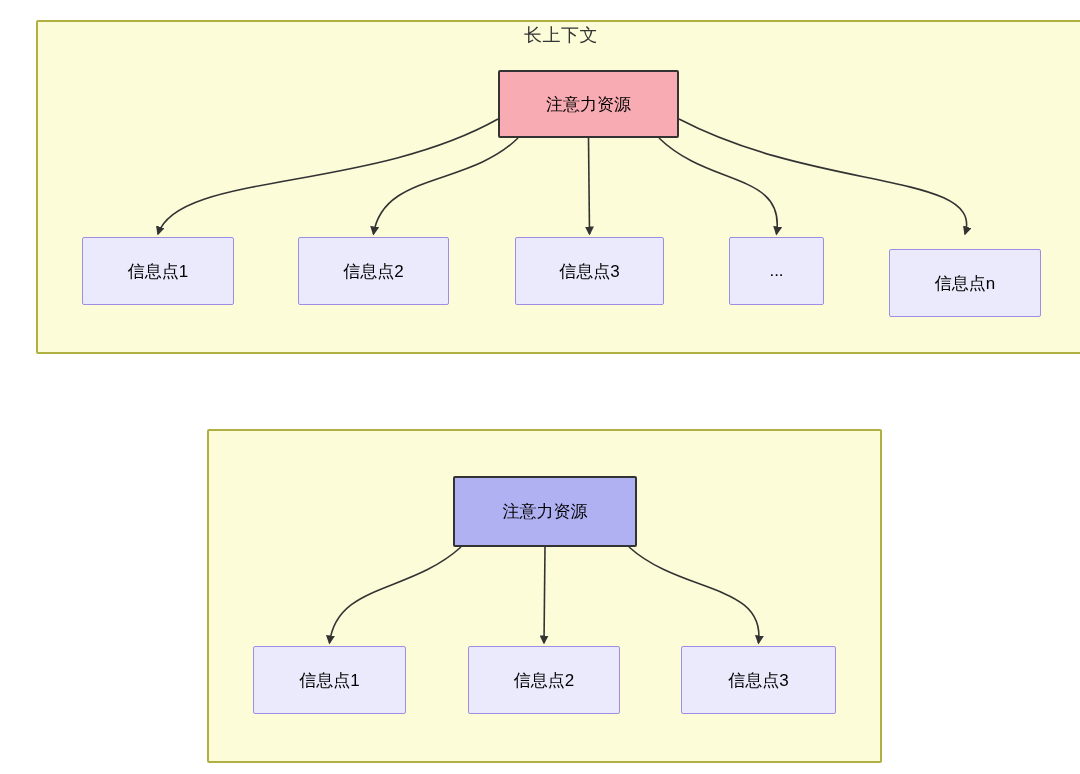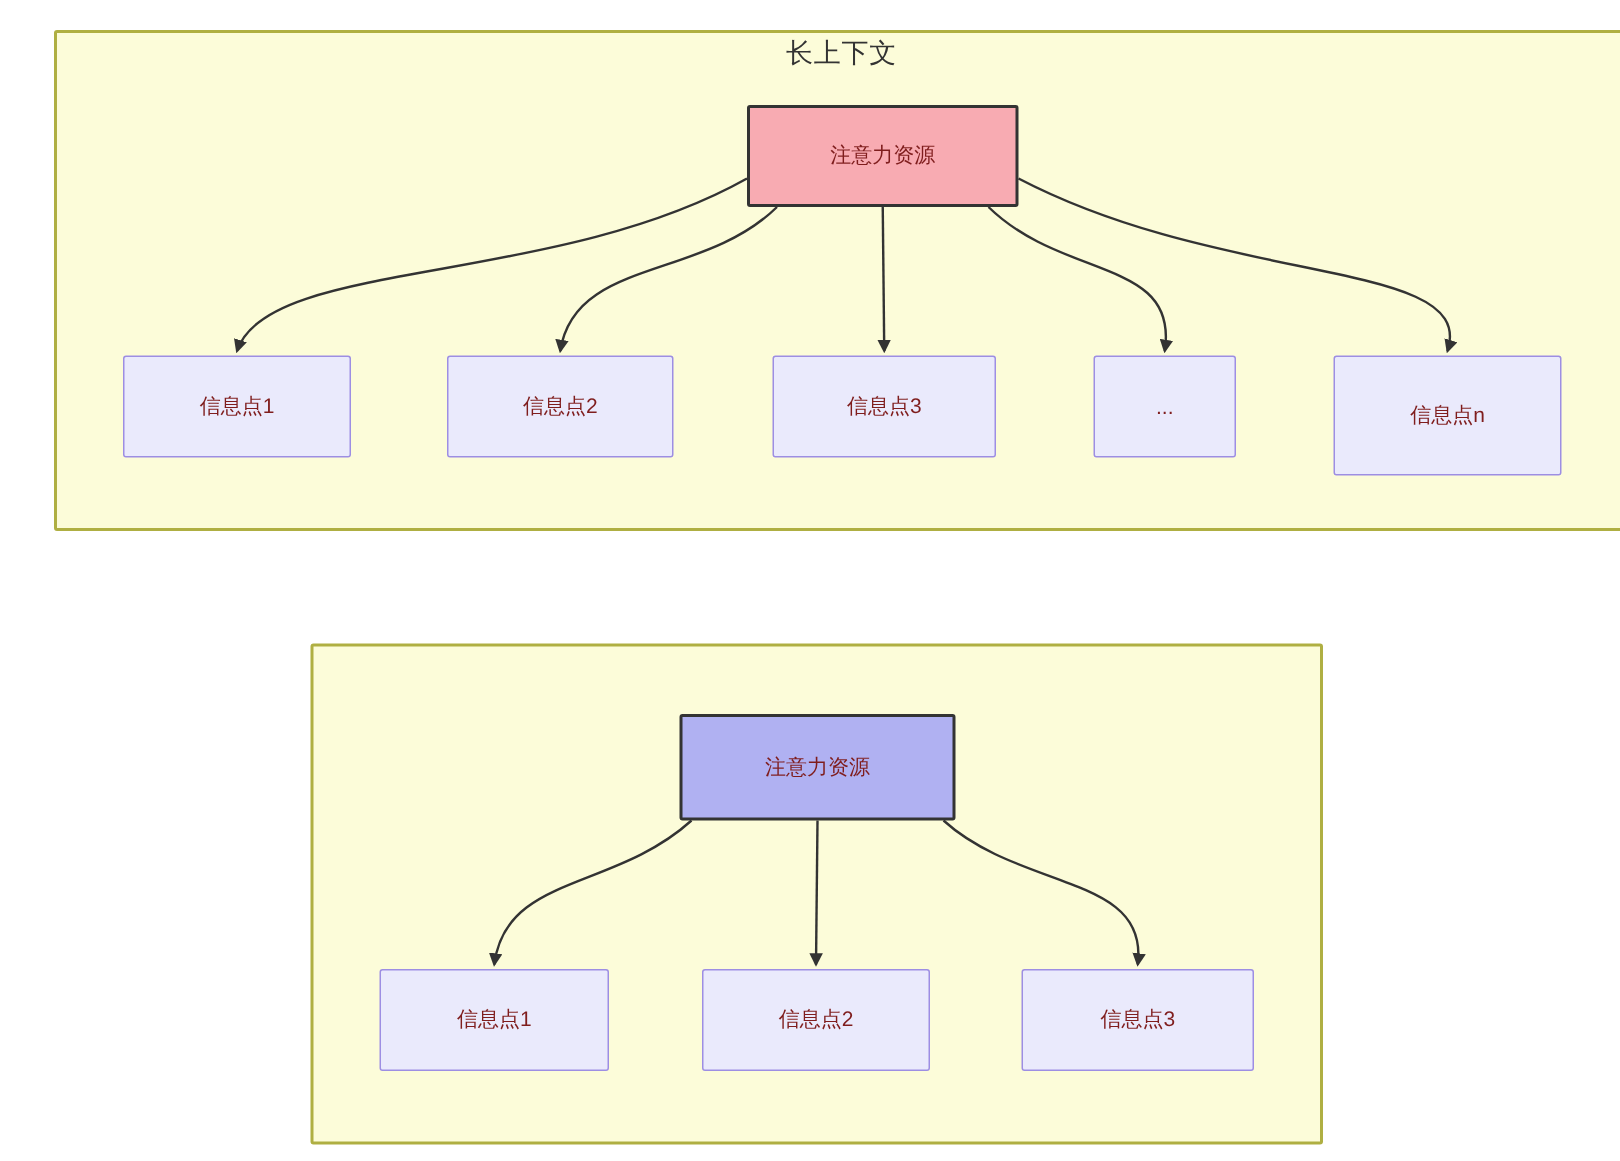--- a/index.html
+++ b/index.html
@@ -43,23 +43,23 @@
     fill: none;
     stroke: #333333;
     stroke-width: 1.6;
   }
   .node {
     position: absolute;
     box-sizing: border-box;
     display: flex;
     align-items: center;
     justify-content: center;
-    font-size: 14px;
+    font-size: 17px;
     font-weight: 500;
-    color: #7f1d1d;
+    color: #000000;
     text-align: left;
     border-radius: 2px;
   }
   .node.attention {
     border: 2.5px solid #333333;
   }
   .node.attention.pink   { background: #f8abb2; }
   .node.attention.purple { background: #b0b1f2; }
   .node.info {
     background: #eaeafc;
@@ -86,21 +86,21 @@
       <path class="link" d="M 621 116 C 671 165, 748 150, 738.5 212" marker-end="url(#ah-long)"></path>
       <path class="link" d="M 641 97 C 781 170, 947 150, 927 212" marker-end="url(#ah-long)"></path>
     </svg>
 
     <div class="node attention pink" style="left:460px; top:48px; width:181px; height:68px;">注意力资源</div>
 
     <div class="node info" style="left:44px;  top:215px; width:152px; height:68px;">信息点1</div>
     <div class="node info" style="left:260px; top:215px; width:151px; height:68px;">信息点2</div>
     <div class="node info" style="left:477px; top:215px; width:149px; height:68px;">信息点3</div>
     <div class="node info" style="left:691px; top:215px; width:95px;  height:68px;">...</div>
-    <div class="node info" style="left:851px; top:215px; width:152px; height:80px;">信息点n</div>
+    <div class="node info" style="left:851px; top:227px; width:152px; height:68px;">信息点n</div>
   </section>
 
   <section class="ctx-box short">
 
     <svg class="edges" width="671" height="330" viewBox="0 0 671 330">
       <defs>
         <marker id="ah-short" markerWidth="9" markerHeight="9" refX="7.5" refY="4.5" orient="auto" markerUnits="userSpaceOnUse">
           <path d="M0,0 L9,4.5 L0,9 z" fill="#333333"></path>
         </marker>
       </defs>

